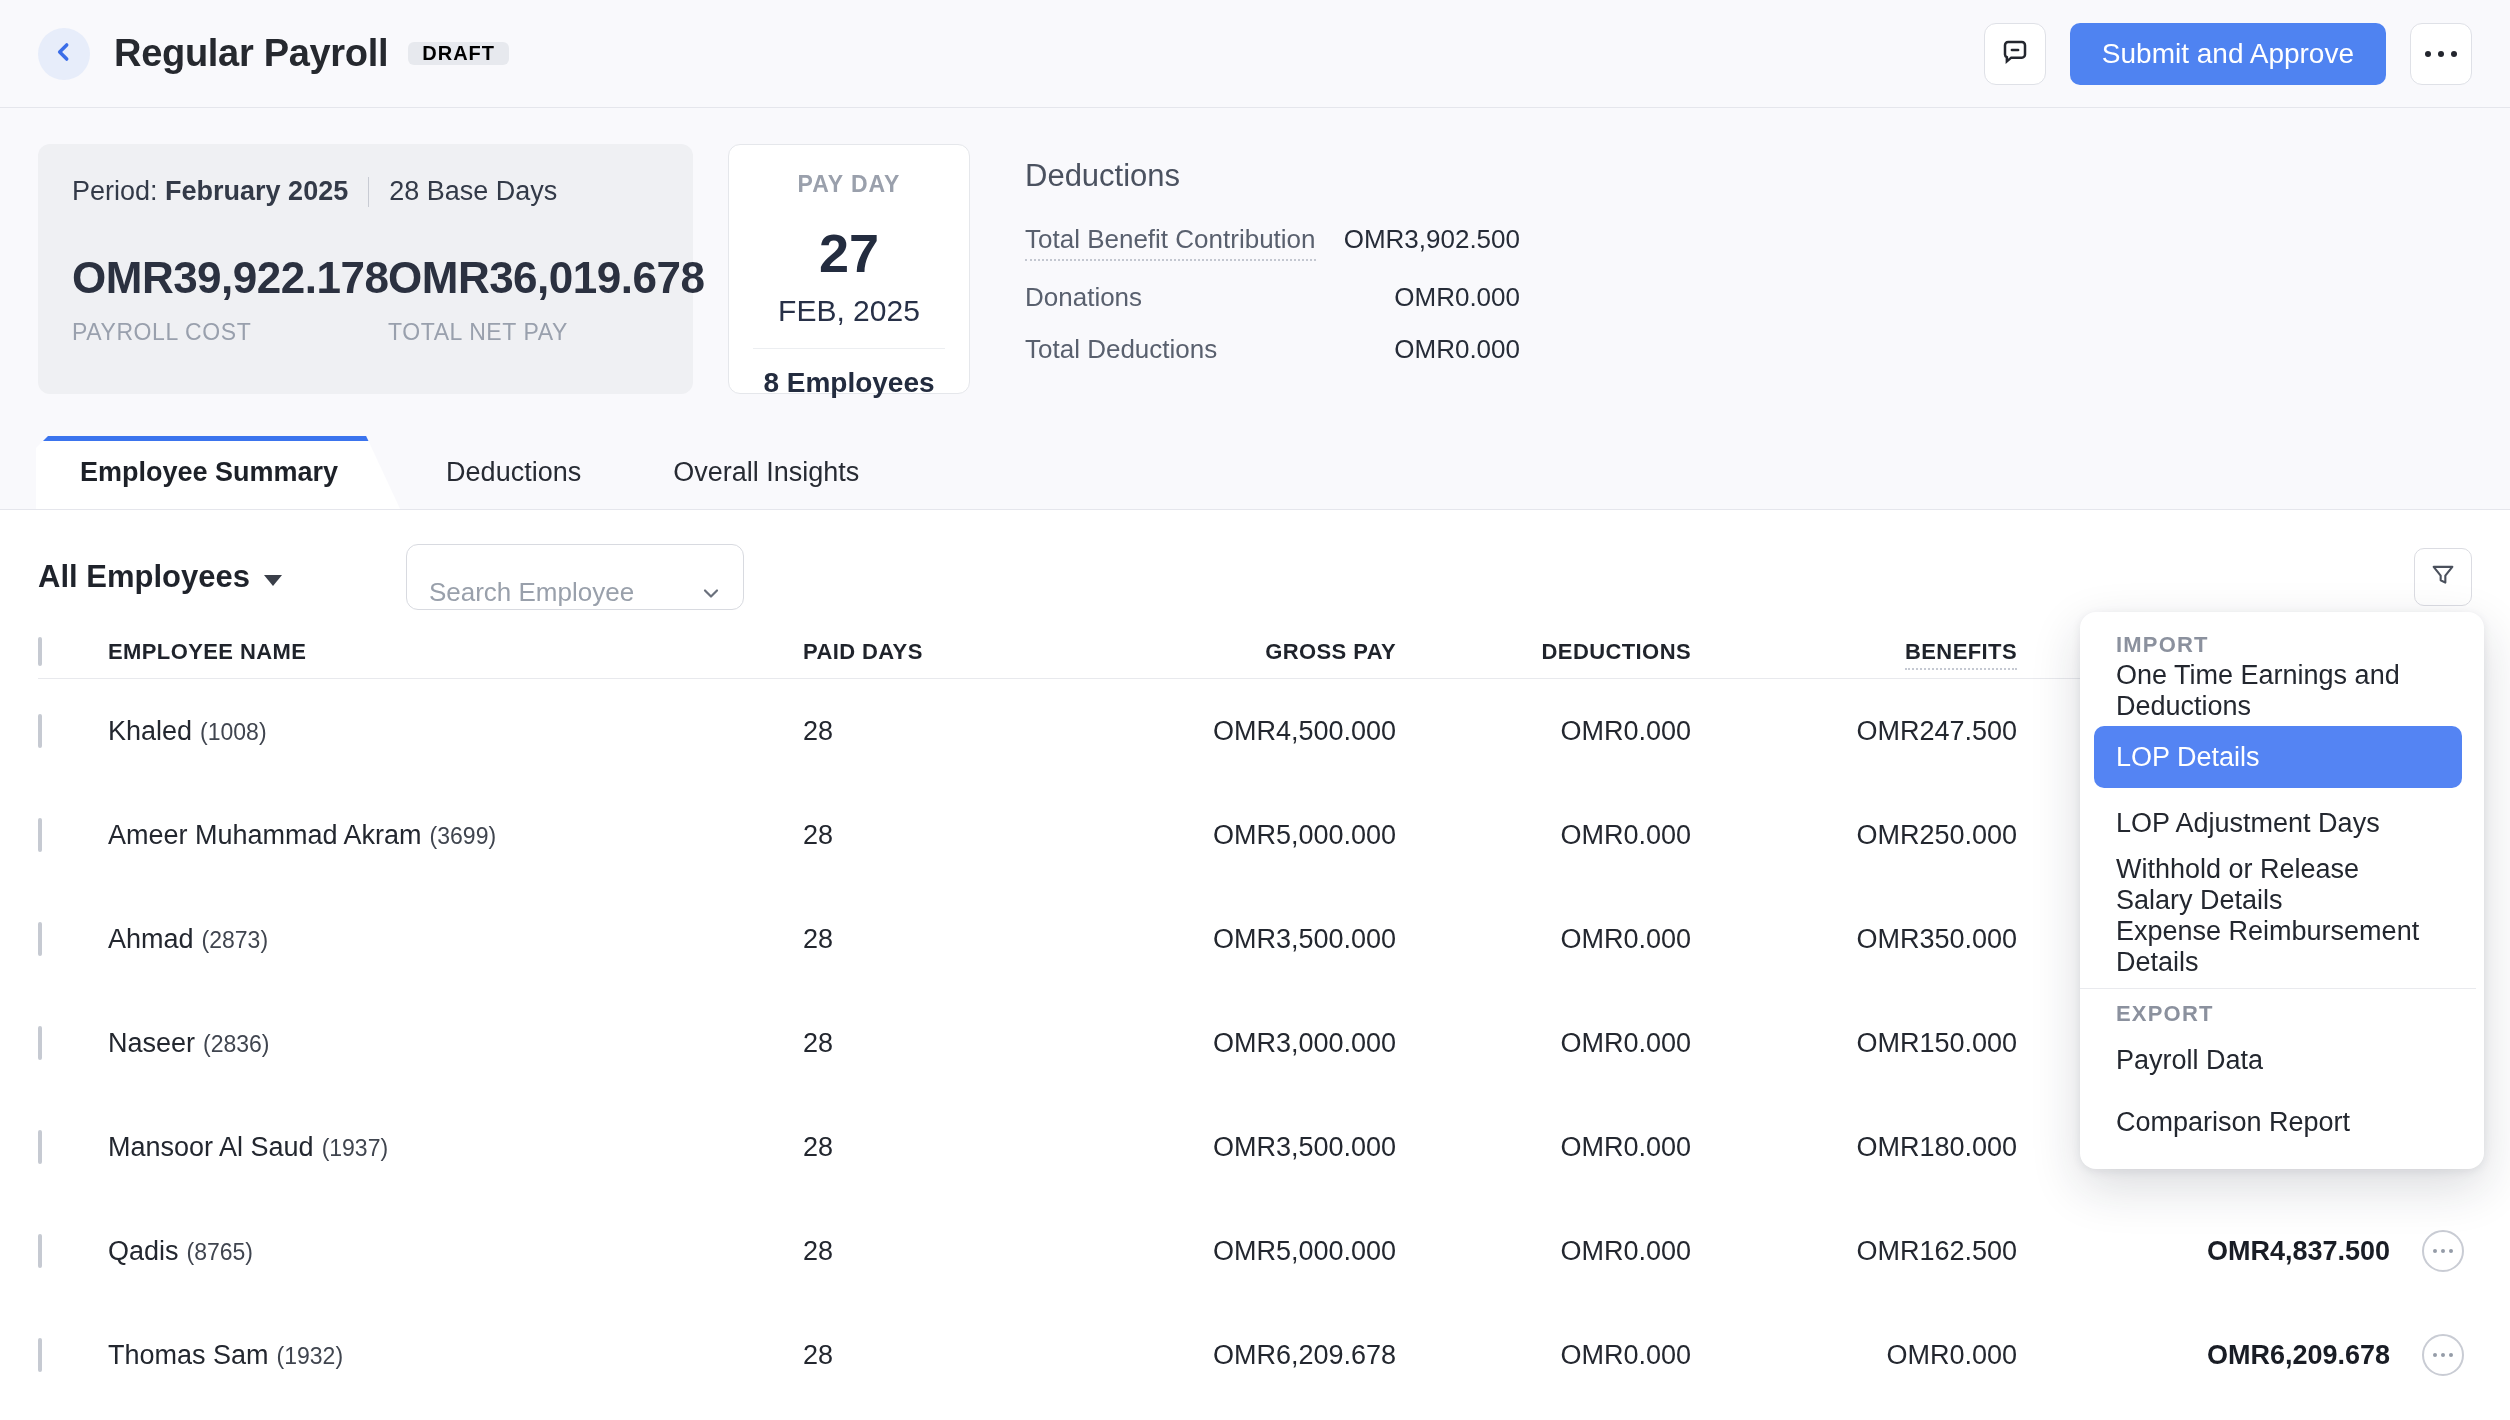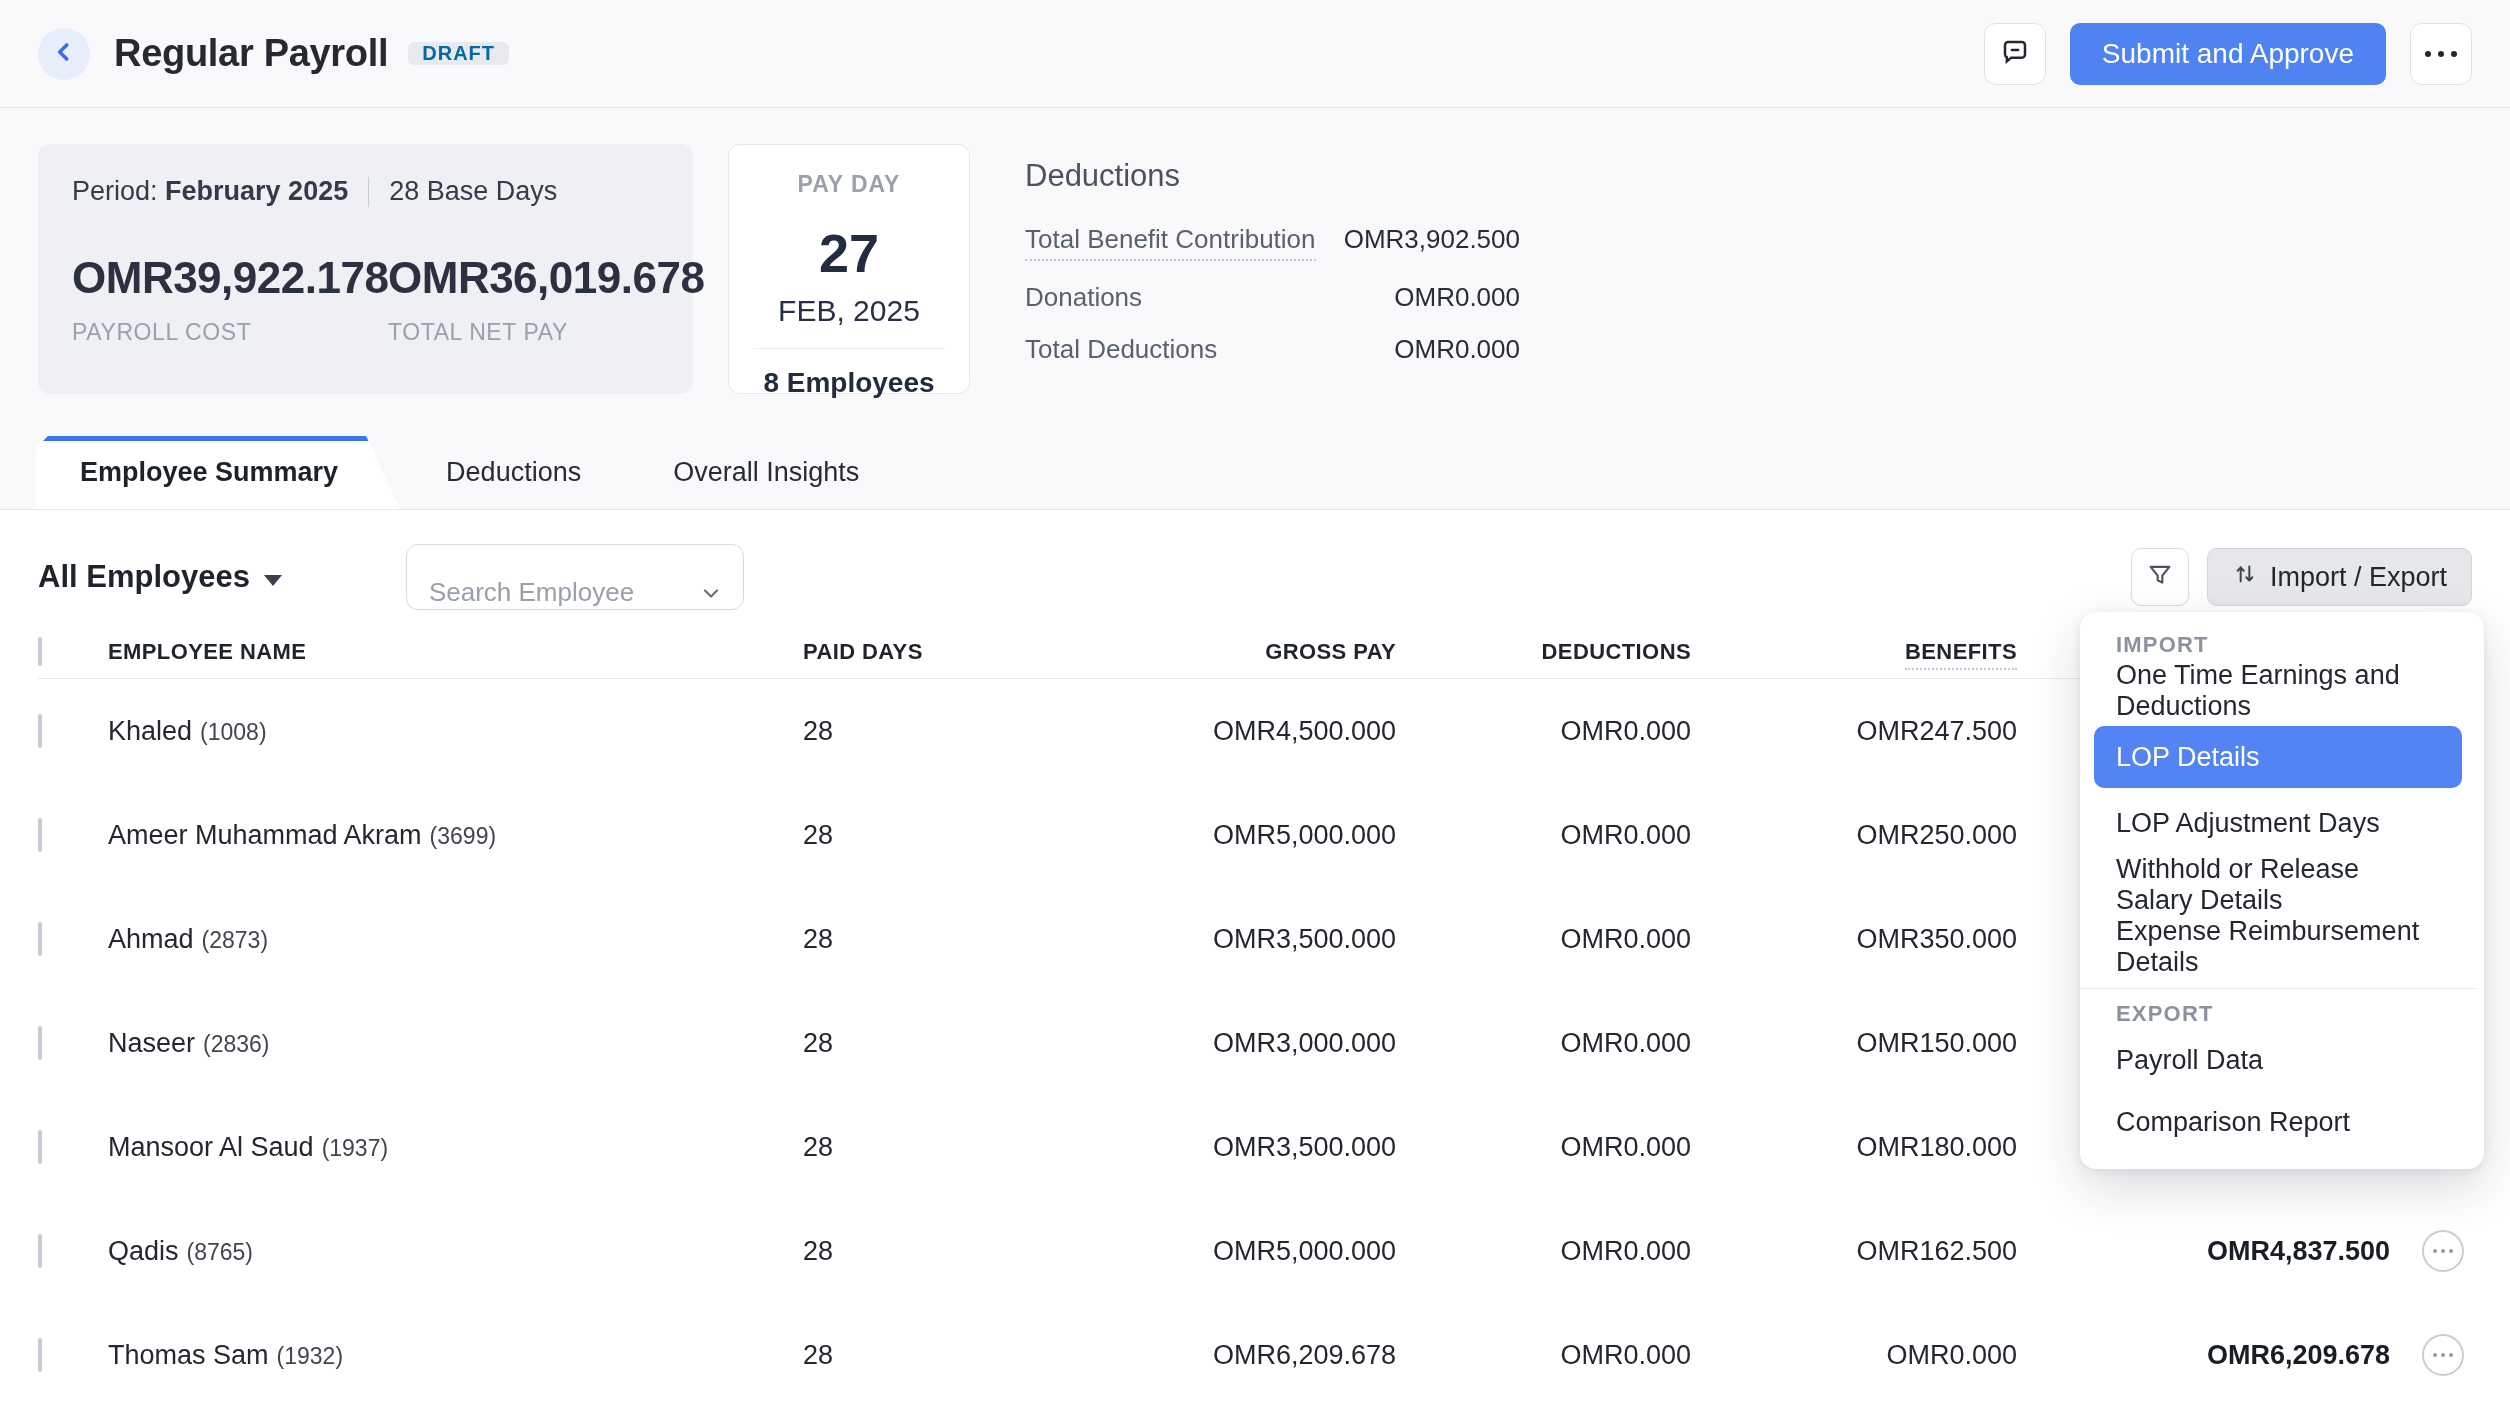--- a/index.html
+++ b/index.html
@@ -3,21 +3,21 @@
 <meta charset="utf-8">
 <style>
   html,body{margin:0;padding:0;}
   .page{position:relative;width:2510px;height:1420px;background:#ffffff;overflow:hidden;
         font-family:"Liberation Sans","DejaVu Sans",sans-serif;color:#23272f;}
   
   .top-region{background:#f9f9fc;}
   .topbar{height:108px;display:flex;align-items:center;padding:0 38px;border-bottom:1px solid #e5e6ec;box-sizing:border-box;}
   .back-btn{width:52px;height:52px;border-radius:50%;background:#e7edfa;display:flex;align-items:center;justify-content:center;cursor:pointer;flex:0 0 auto;}
   .page-title{font-size:38px;font-weight:700;color:#26292f;margin-left:24px;letter-spacing:-0.3px;}
-  .status-badge{margin-left:20px;background:#e7e9ee;color:#0369a1;font-size:20px;font-weight:700;letter-spacing:1px;padding:0 14px;border-radius:6px;}
+  .status-badge{margin-left:20px;background:#e7e9ee;color:#000000;font-size:20px;font-weight:700;letter-spacing:1px;padding:0 14px;border-radius:6px;}
   .topbar-right{margin-left:auto;display:flex;align-items:center;gap:24px;}
   .icon-btn{width:62px;height:62px;border-radius:12px;border:1px solid #dfe1e7;background:#ffffff;display:flex;align-items:center;justify-content:center;box-sizing:border-box;}
   .primary-btn{height:62px;padding:0 32px;border-radius:10px;background:#4f83f1;color:#ffffff;font-size:28px;font-weight:500;display:flex;align-items:center;border:none;}
   .dots{display:flex;gap:7px;}
   .dots i{width:6px;height:6px;border-radius:50%;background:#23262e;}
   
   .summary-row{display:flex;padding:36px 38px 0 38px;align-items:flex-start;}
   .period-card{width:655px;height:250px;background:#eff0f3;border-radius:12px;box-sizing:border-box;padding:32px 34px;}
   .period-line{font-size:27px;color:#333a48;display:flex;align-items:center;}
   .period-line .sep{width:1px;height:30px;background:#c8cbd3;margin:0 20px;}
@@ -182,29 +182,20 @@
         </span>
       </div>
       <div class="toolbar-spacer"></div>
       <div class="filter-btn">
         <span>
           <svg width="28" height="28" viewBox="0 0 24 24" fill="none">
               <path d="M4 5 H20 L14 12.5 V18.5 L10 16.5 V12.5 Z" stroke="#4a505c" stroke-width="1.8" stroke-linejoin="round"></path>
             </svg>
         </span>
       </div>
-      <div class="import-btn">
-        <span>
-          <svg width="26" height="26" viewBox="0 0 24 24" fill="none">
-              <path d="M8 19 V6 M8 6 L5.2 9 M8 6 L10.8 9" stroke="#3c414d" stroke-width="1.8" stroke-linecap="round" stroke-linejoin="round"></path>
-              <path d="M16 5 V18 M16 18 L13.2 15 M16 18 L18.8 15" stroke="#3c414d" stroke-width="1.8" stroke-linecap="round" stroke-linejoin="round"></path>
-            </svg>
-        </span>
-        <span>Import / Export</span>
-      </div>
     </div>
 
     <div class="table">
       <div class="thead">
         <div><span class="checkbox"></span></div>
         <div>EMPLOYEE NAME</div>
         <div>PAID DAYS</div>
         <div class="cell-r">GROSS PAY</div>
         <div class="cell-r">DEDUCTIONS</div>
         <div class="cell-r"><span class="benefits-underline">BENEFITS</span></div>

